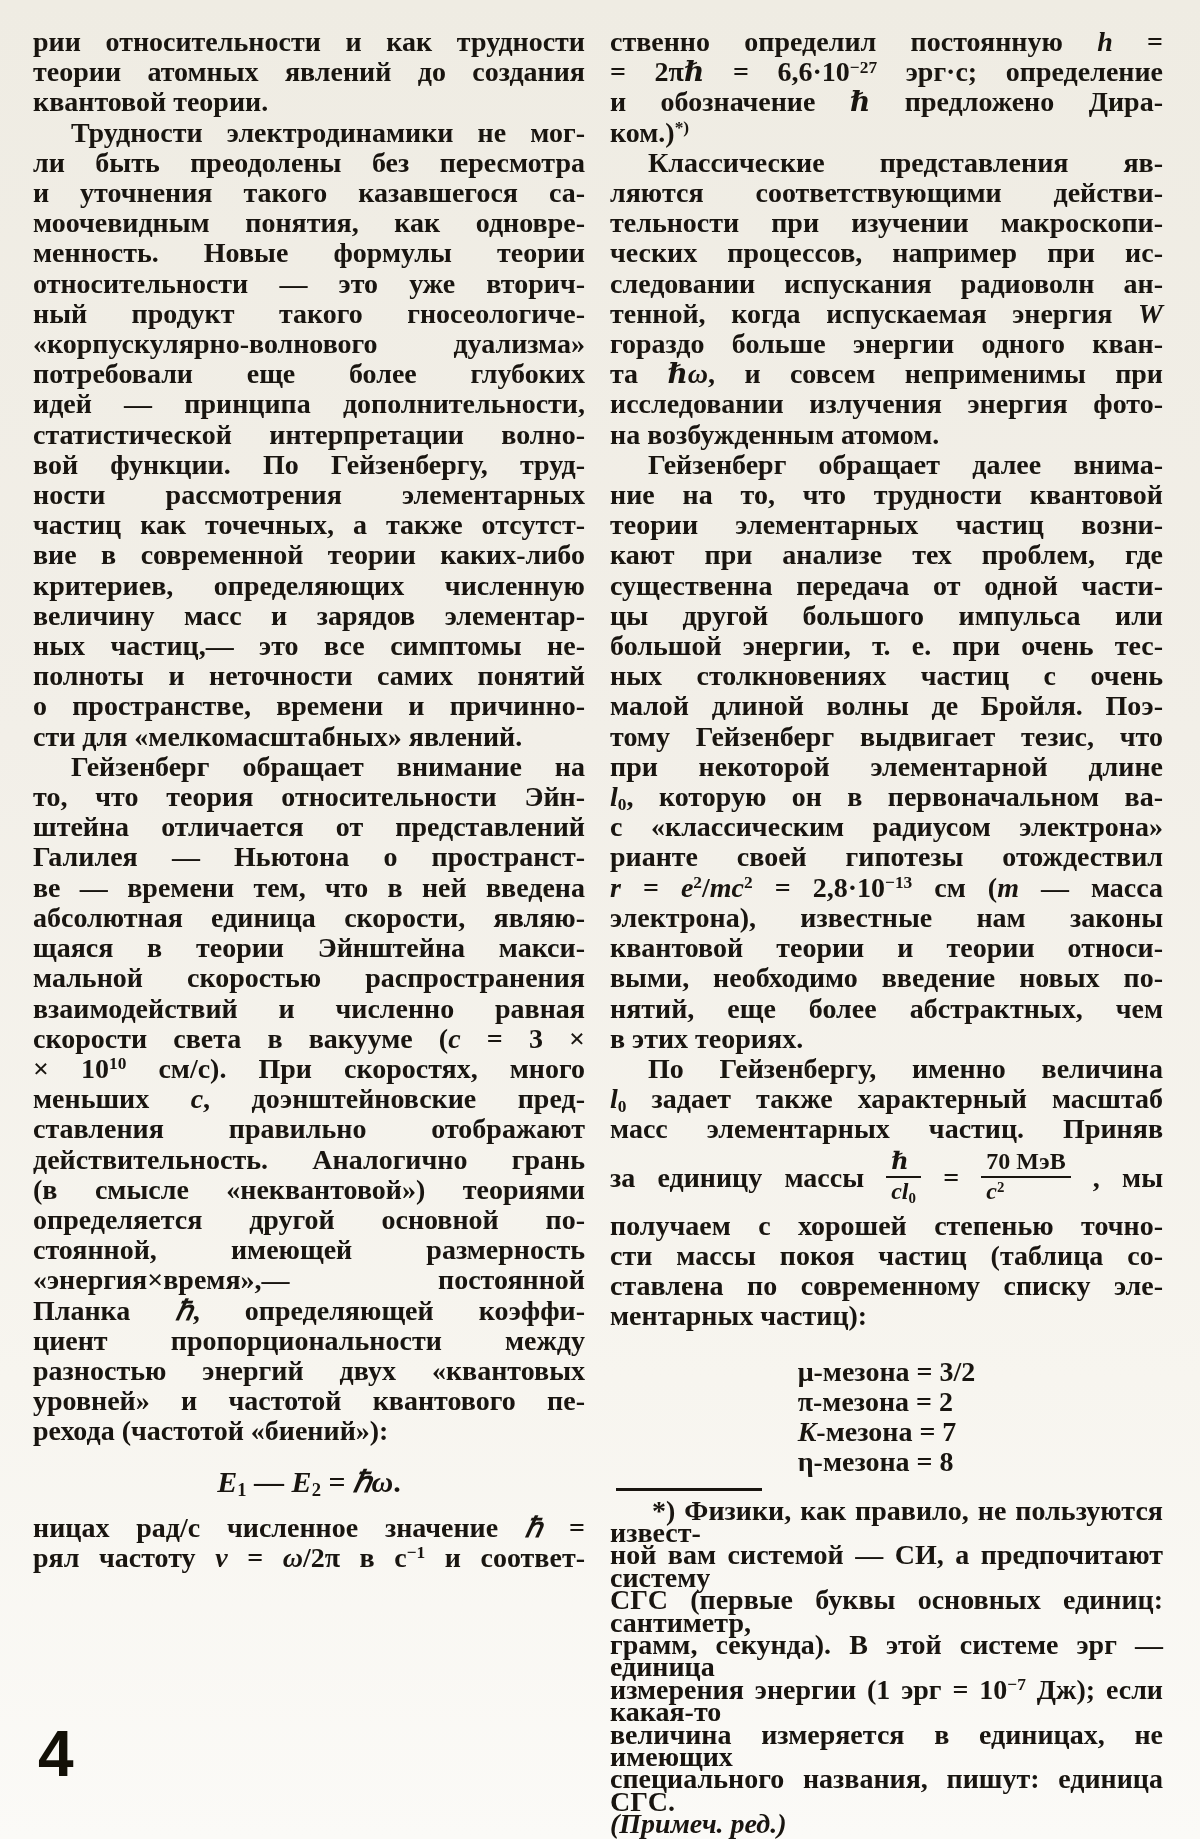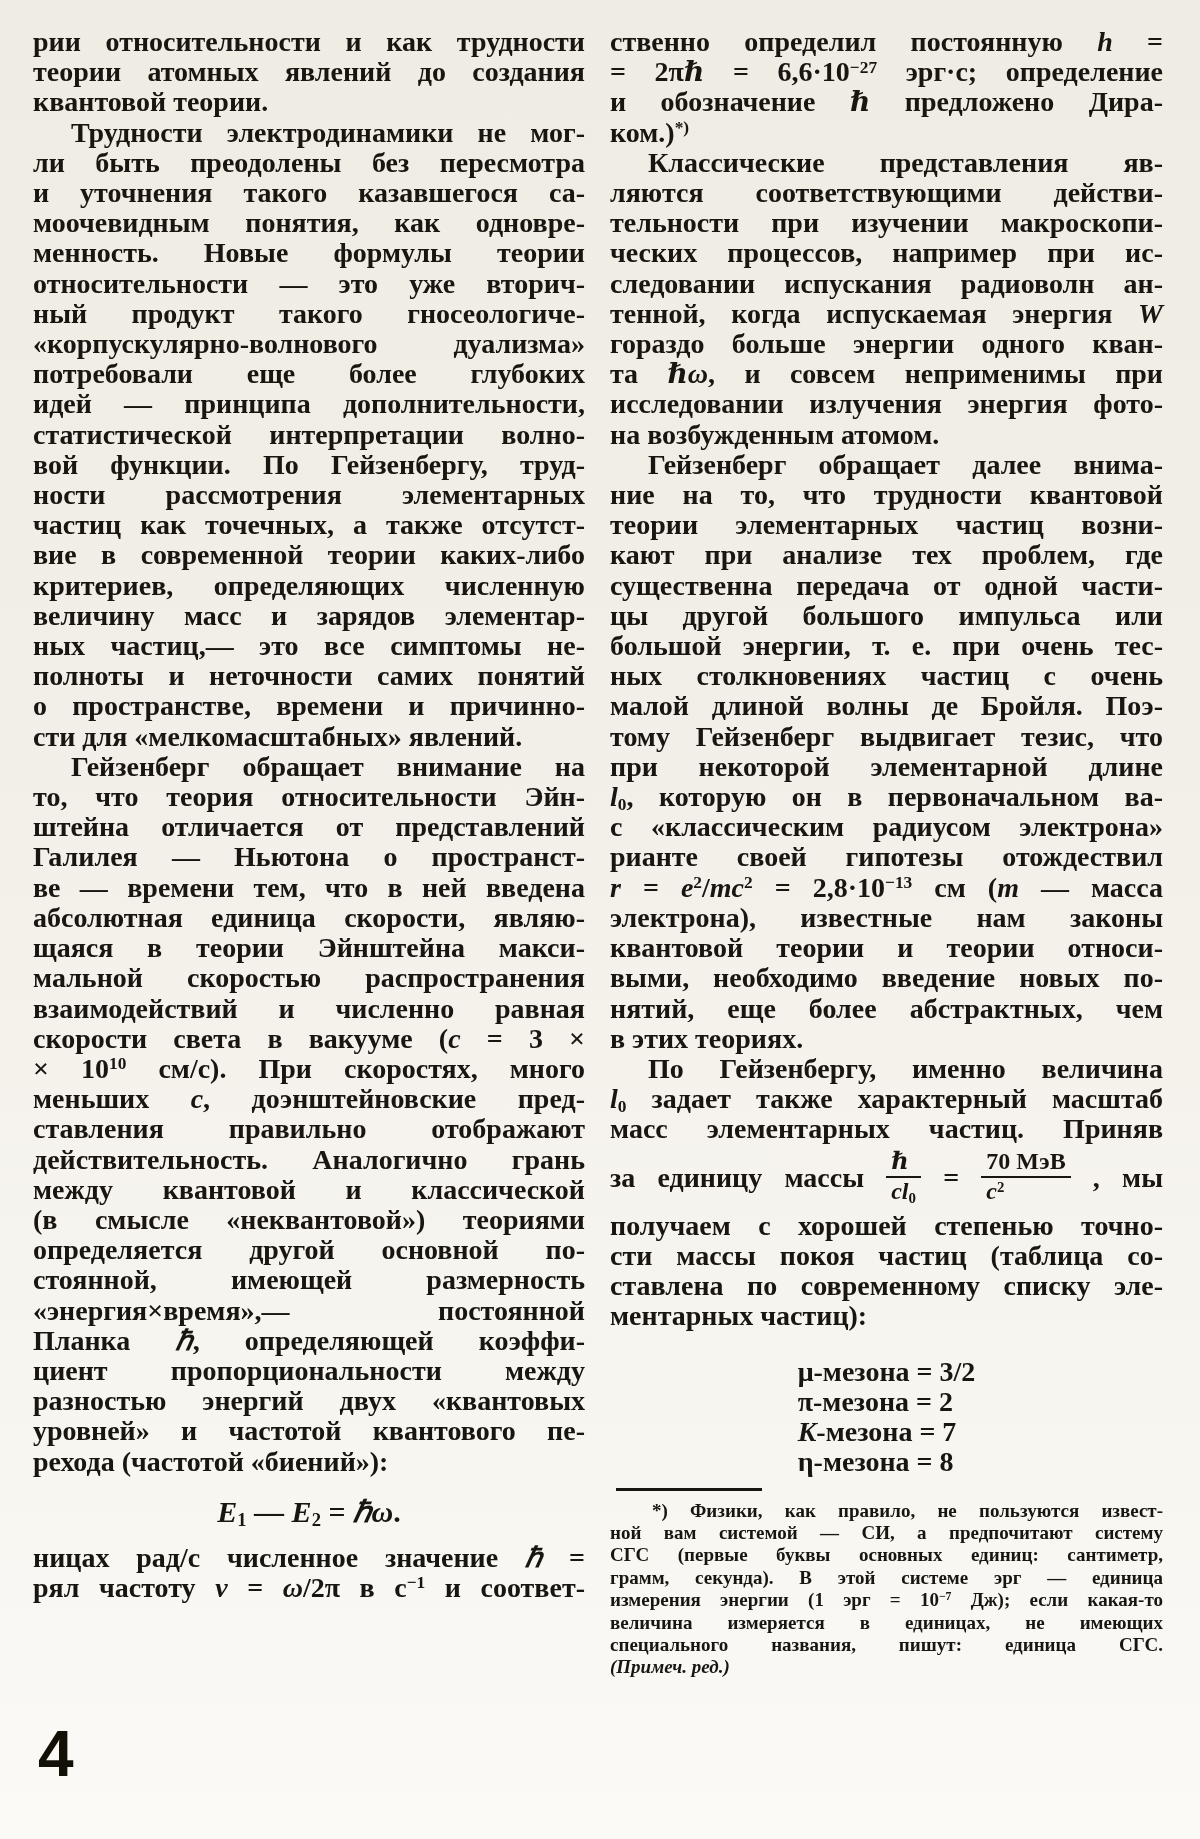--- a/index.html
+++ b/index.html
@@ -39,21 +39,21 @@
   .frac .den{display:block;padding:1px 5px 0;}
   .formula{
     margin:18px 0 14px;
     text-align:center;text-align-last:center;
     font-size:30px;line-height:34px;
   }
   .mesons{margin-top:26px;text-align:center;}
   .mesons .inner{display:inline-block;text-align:left;}
   .mesons .ln{text-align:left;text-align-last:left;line-height:30px;min-height:30px;}
   .fnrule{margin:10px 0 9px 6px;width:146px;height:3px;background:#191510;}
-  .fn .ln{font-size:19px;line-height:22.4px;min-height:22.4px;}
+  .fn .ln{font-size:28px;line-height:22.4px;min-height:22.4px;}
   .fn .ln.ind{text-indent:42px;}
   .pagenum{
     position:absolute;left:38px;top:1722px;
     font-family:"Liberation Sans","DejaVu Sans",sans-serif;
     font-weight:700;font-size:64px;line-height:1;color:#131007;
   }
 </style>
 </head>
 <body>
 
@@ -95,21 +95,20 @@
         <div class="ln">ве — времени тем, что в ней введена</div>
         <div class="ln">абсолютная единица скорости, являю-</div>
         <div class="ln">щаяся в теории Эйнштейна макси-</div>
         <div class="ln">мальной скоростью распространения</div>
         <div class="ln">взаимодействий и численно равная</div>
         <div class="ln"><span>скорости света в вакууме (</span><span class="it">c</span><span> = 3 ×</span></div>
         <div class="ln"><span>× 10</span><span class="sup">10</span><span> см/с). При скоростях, много</span></div>
         <div class="ln"><span>меньших </span><span class="it">c</span><span>, доэнштейновские пред-</span></div>
         <div class="ln">ставления правильно отображают</div>
         <div class="ln">действительность. Аналогично грань</div>
-        <div class="ln">между квантовой и классической</div>
         <div class="ln">(в смысле «неквантовой») теориями</div>
         <div class="ln">определяется другой основной по-</div>
         <div class="ln">стоянной, имеющей размерность</div>
         <div class="ln">«энергия×время»,— постоянной</div>
         <div class="ln"><span>Планка </span><span class="it">ℏ</span><span>, определяющей коэффи-</span></div>
         <div class="ln">циент пропорциональности между</div>
         <div class="ln">разностью энергий двух «квантовых</div>
         <div class="ln">уровней» и частотой квантового пе-</div>
         <div class="ln last">рехода (частотой «биений»):</div>
       </div>

